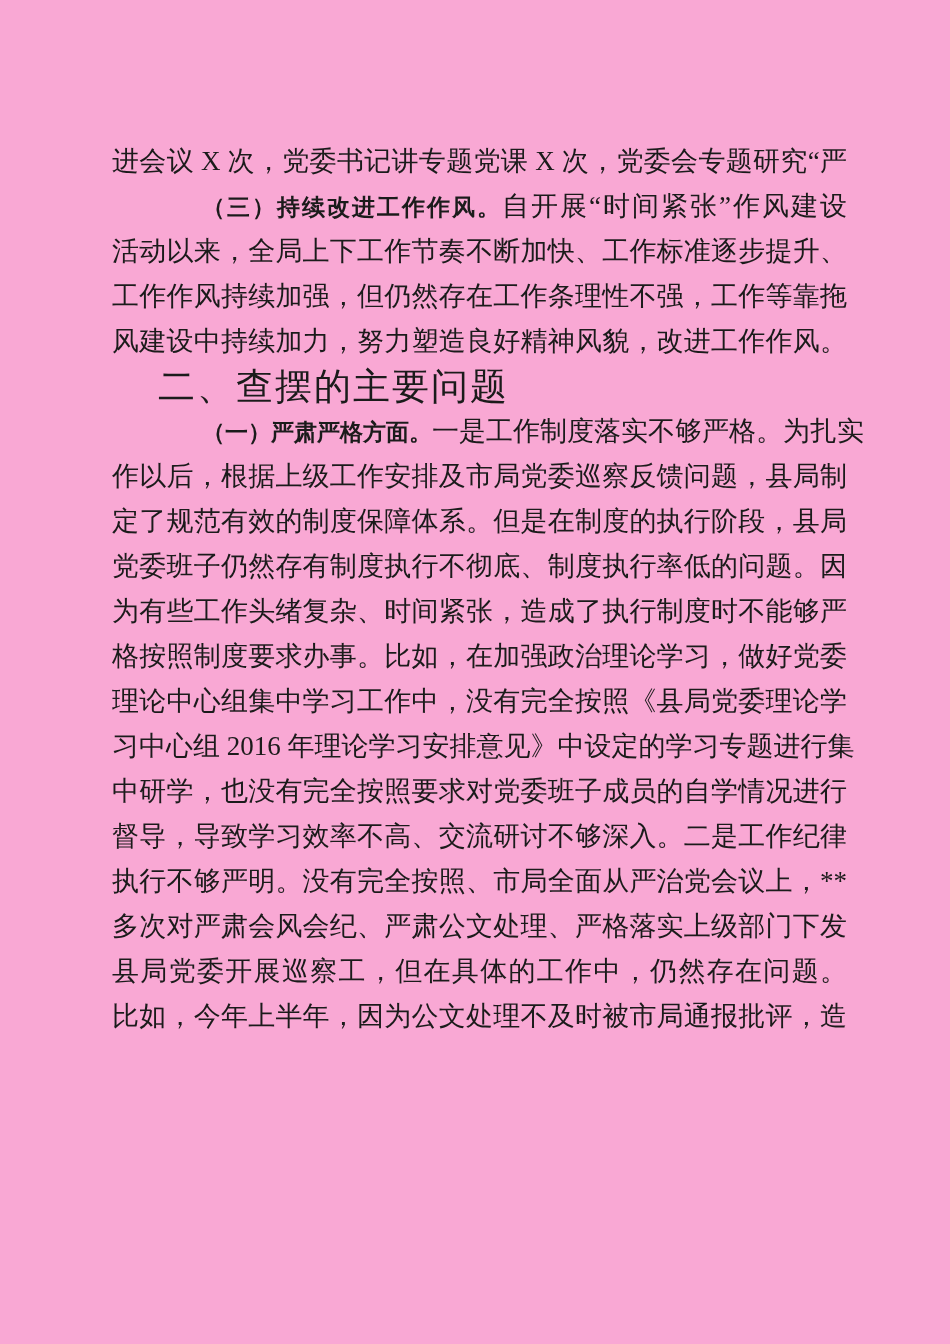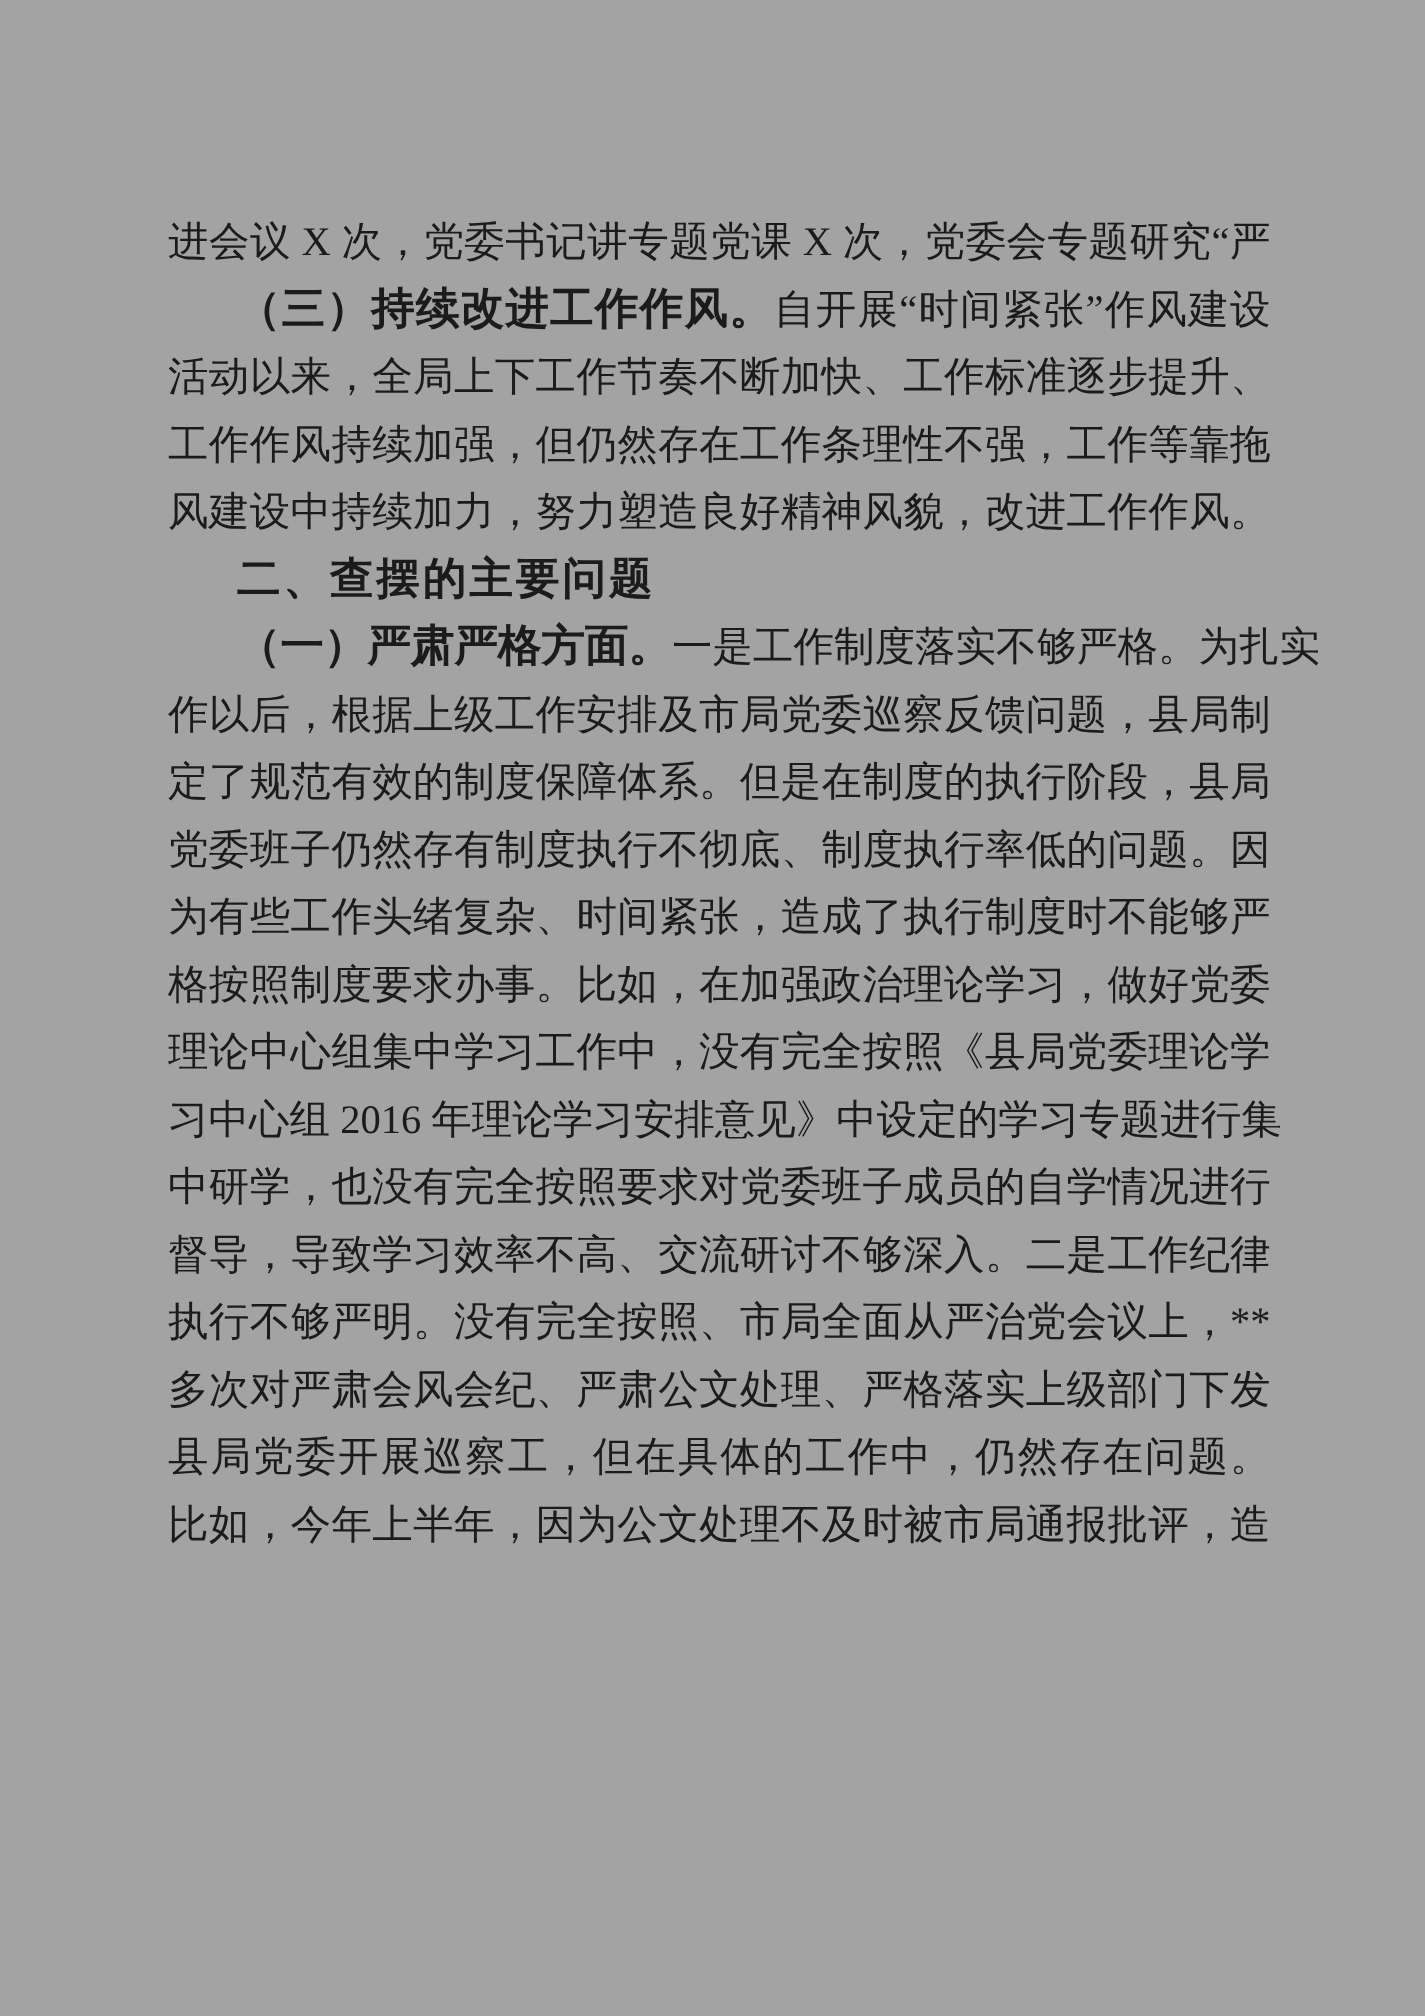--- a/index.html
+++ b/index.html
@@ -4,21 +4,21 @@
 <style>
   html, body {
     margin: 0;
     padding: 0;
     background: #ffffff;
   }
   .page {
     position: relative;
     width: 950px;
     height: 1344px;
-    background: #a3a3a3;
+    background: #f9a8d4;
     overflow: hidden;
     font-family: "Liberation Serif", "DejaVu Serif", serif;
     color: #1b1b1b;
   }
   .text-block {
     position: absolute;
     left: 112px;
     top: 139px;
     width: 735px;
   }
@@ -36,26 +36,27 @@
     text-justify: inter-character;
   }
   .line.indent {
     padding-left: 46px;
   }
   .seg-body {
     font-weight: normal;
   }
   .seg-kai {
     font-weight: bold;
-    font-size: 29px;
+    font-size: 23px;
     font-family: "Liberation Serif", "DejaVu Serif", serif;
+    margin-left: 44px;
   }
   .seg-hei {
-    font-weight: bold;
-    font-size: 29px;
+    font-weight: normal;
+    font-size: 37px;
     font-family: "Liberation Sans", "DejaVu Sans", sans-serif;
     letter-spacing: 2px;
   }
 </style>
 </head>
 <body>
 
 <div class="page">
   <div class="text-block" id="text-block">
       <div class="line justify"><span class="seg-body">进会议 X 次，党委书记讲专题党课 X 次，党委会专题研究“严</span></div>

